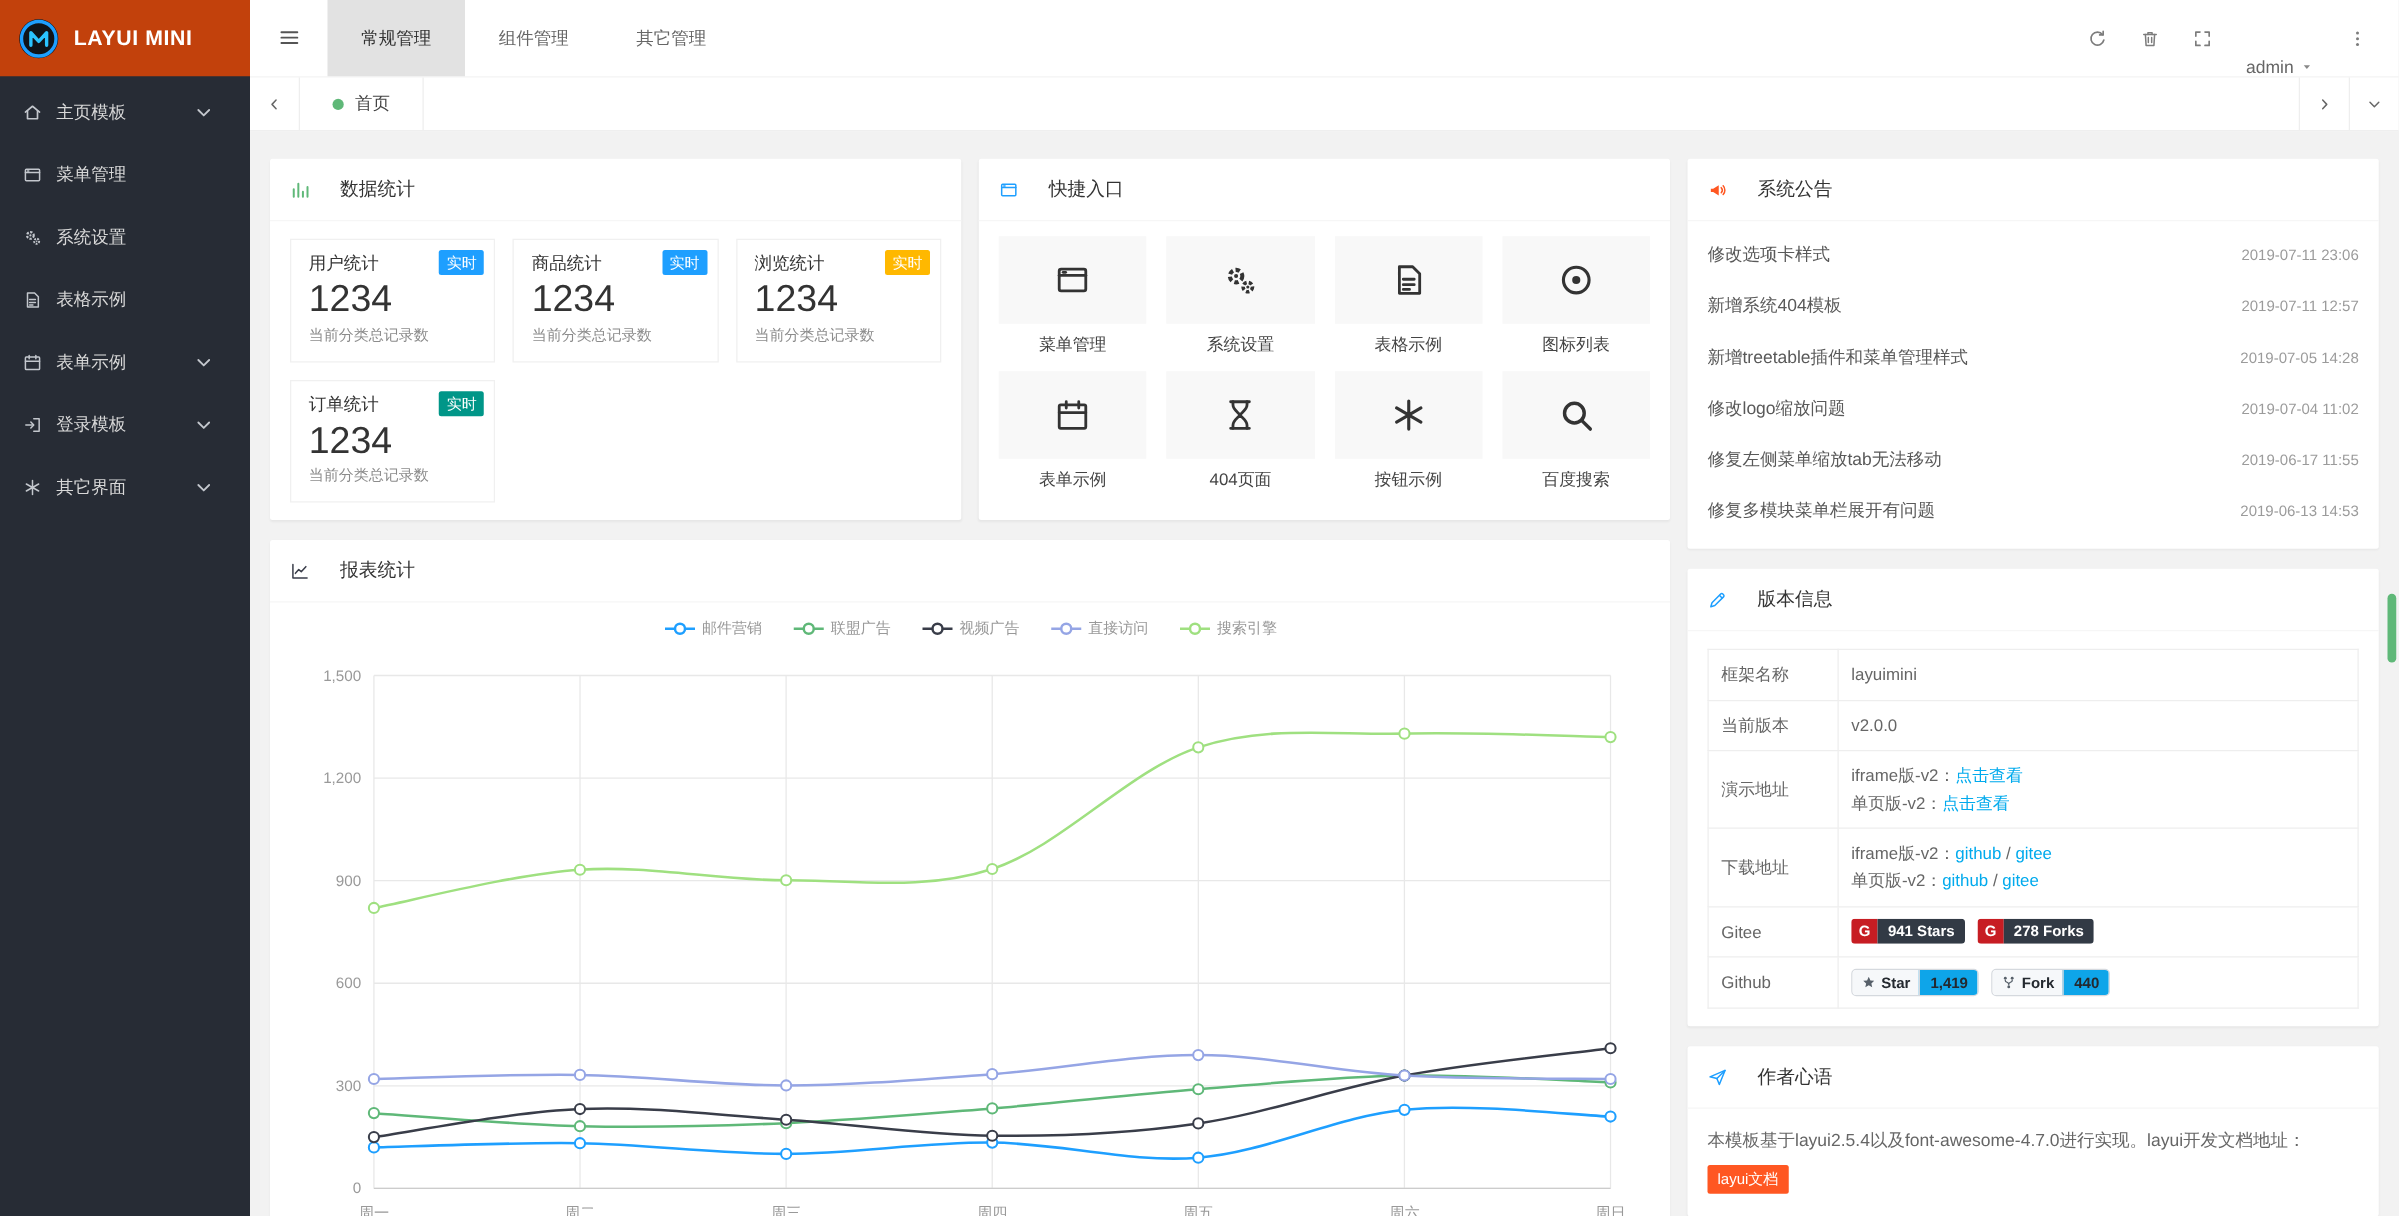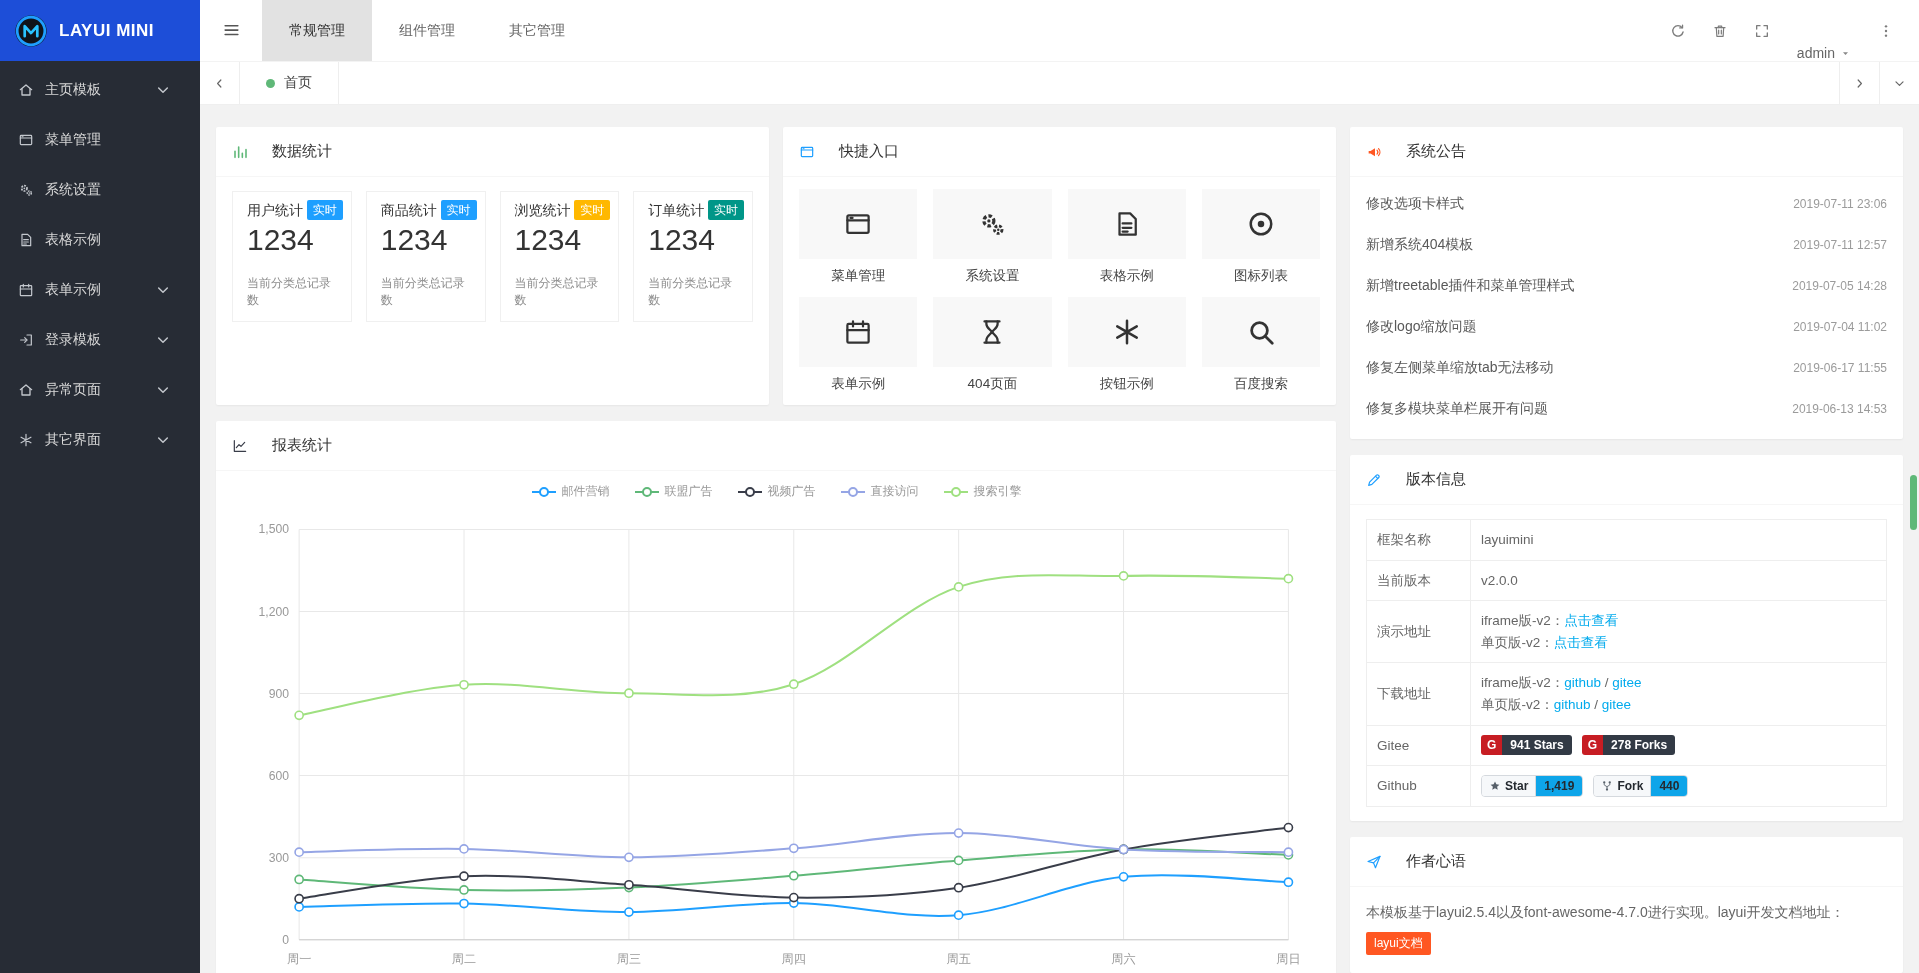--- a/index.html
+++ b/index.html
@@ -3,21 +3,21 @@
 <meta charset="utf-8">
 <style>
   *{margin:0;padding:0;box-sizing:border-box}
   html,body{overflow:hidden}
   body{width:1919px;height:973px;background:#f2f2f2;font-family:"Liberation Sans","DejaVu Sans",sans-serif;font-size:14px;color:#333}
   .page{position:relative;width:1919px;height:973px;overflow:hidden}
   .icon{display:inline-flex;flex:none}
   .icon svg{display:block;width:100%;height:100%}
   
   .sidebar{position:absolute;left:0;top:0;bottom:0;width:200px;background:#272c35;z-index:5}
-  .logo{height:61px;background:#1d4ed8;display:flex;align-items:center;gap:10px;padding:0 13px;cursor:pointer}
+  .logo{height:61px;background:#c2410c;display:flex;align-items:center;gap:10px;padding:0 13px;cursor:pointer}
   .logo-icon{width:36px;height:36px}
   .logo-text{color:#fff;font-size:17px;font-weight:bold;letter-spacing:.5px;white-space:nowrap}
   .menu{list-style:none;padding-top:4px}
   .menu-item{height:50px;display:flex;align-items:center;padding:0 18px;color:#d8d8d8;font-size:14px;cursor:pointer}
   .menu-item .icon{width:16px;height:16px;margin-right:11px;color:#c3c7cd}
   .menu-label{white-space:nowrap}
   .menu-arrow{margin-left:auto;width:13px;height:13px;color:#9aa0a8}
   
   .main{margin-left:200px;height:100%}
   .header{height:61px;background:#fff;display:flex;align-items:stretch}
@@ -44,25 +44,25 @@
   .content{display:flex;gap:14px;padding:22px 16px 0 16px;height:calc(100% - 105px);overflow:hidden}
   .zone-left{width:1120px;flex:none}
   .row-top{display:flex;gap:14px}
   .row-top .card{flex:1}
   .zone-right{flex:1;min-width:0}
   .card{background:#fff;border-radius:2px;box-shadow:0 1px 2px rgba(0,0,0,.05);margin-bottom:16px}
   .card-header{height:50px;display:flex;align-items:center;gap:24px;padding:0 16px;border-bottom:1px solid #f6f6f6;font-size:15px;color:#333}
   .card-header .icon{width:16px;height:16px}
   .card-body{padding:14px 16px}
   
-  .stat-grid{display:grid;grid-template-columns:1fr 1fr 1fr 1fr;gap:14px}
+  .stat-grid{display:grid;grid-template-columns:1fr 1fr 1fr;gap:14px}
   .stat-panel{border:1px solid #f0f0f0;padding:10px 14px 12px;position:relative;background:#fff}
   .stat-title{font-size:14px;color:#333}
   .stat-num{font-size:30px;color:#333;line-height:1.25;margin-top:1px}
-  .stat-desc{font-size:12px;color:#8c8c8c;margin-top:16px}
+  .stat-desc{font-size:12px;color:#8c8c8c;margin-top:1px}
   .stat-badge{position:absolute;top:8px;right:8px;font-size:12px;color:#fff;padding:1px 6px;border-radius:2px;line-height:1.5}
   
   .quick-grid{display:grid;grid-template-columns:repeat(4,1fr);column-gap:16px;row-gap:12px;padding:12px 16px}
   .quick-item{cursor:pointer;text-align:center}
   .quick-iconbox{height:70px;background:#f8f8f8;display:flex;align-items:center;justify-content:center;color:#333}
   .quick-iconbox .icon{width:30px;height:30px}
   .quick-label{margin-top:8px;font-size:13.5px;color:#444}
   
   .notice-list{list-style:none;padding:6px 16px 10px}
   .notice-item{height:41px;display:flex;align-items:center;justify-content:space-between;cursor:pointer}
@@ -190,38 +190,20 @@
     <span class="icon" style="width:16px;height:16px;">
             <svg viewBox="0 0 24 24">
               <g fill="none" stroke="currentColor" stroke-linecap="round" stroke-linejoin="round" stroke-width="1.8">
                 <path d="M13.5 4.5H20v15h-6.5"></path>
                 <path d="M4 12h9"></path>
                 <polyline points="10 8.5 13.5 12 10 15.5"></polyline>
               </g>
             </svg>
           </span>
     <span class="menu-label">登录模板</span>
-    <span class="menu-arrow icon">
-            <svg viewBox="0 0 24 24">
-              <g fill="none" stroke="currentColor" stroke-linecap="round" stroke-linejoin="round" stroke-width="2.2">
-                <polyline points="5.5 9 12 15.5 18.5 9"></polyline>
-              </g>
-            </svg>
-          </span>
-  </li>
-        <li class="menu-item">
-    <span class="icon" style="width:16px;height:16px;">
-            <svg viewBox="0 0 24 24">
-              <g fill="none" stroke="currentColor" stroke-linecap="round" stroke-linejoin="round" stroke-width="2">
-                <path d="M3.5 11.5L12 4.5l8.5 7"></path>
-                <path d="M6 10v9.5h12V10"></path>
-              </g>
-            </svg>
-          </span>
-    <span class="menu-label">异常页面</span>
     <span class="menu-arrow icon">
             <svg viewBox="0 0 24 24">
               <g fill="none" stroke="currentColor" stroke-linecap="round" stroke-linejoin="round" stroke-width="2.2">
                 <polyline points="5.5 9 12 15.5 18.5 9"></polyline>
               </g>
             </svg>
           </span>
   </li>
         <li class="menu-item">
     <span class="icon" style="width:16px;height:16px;">

